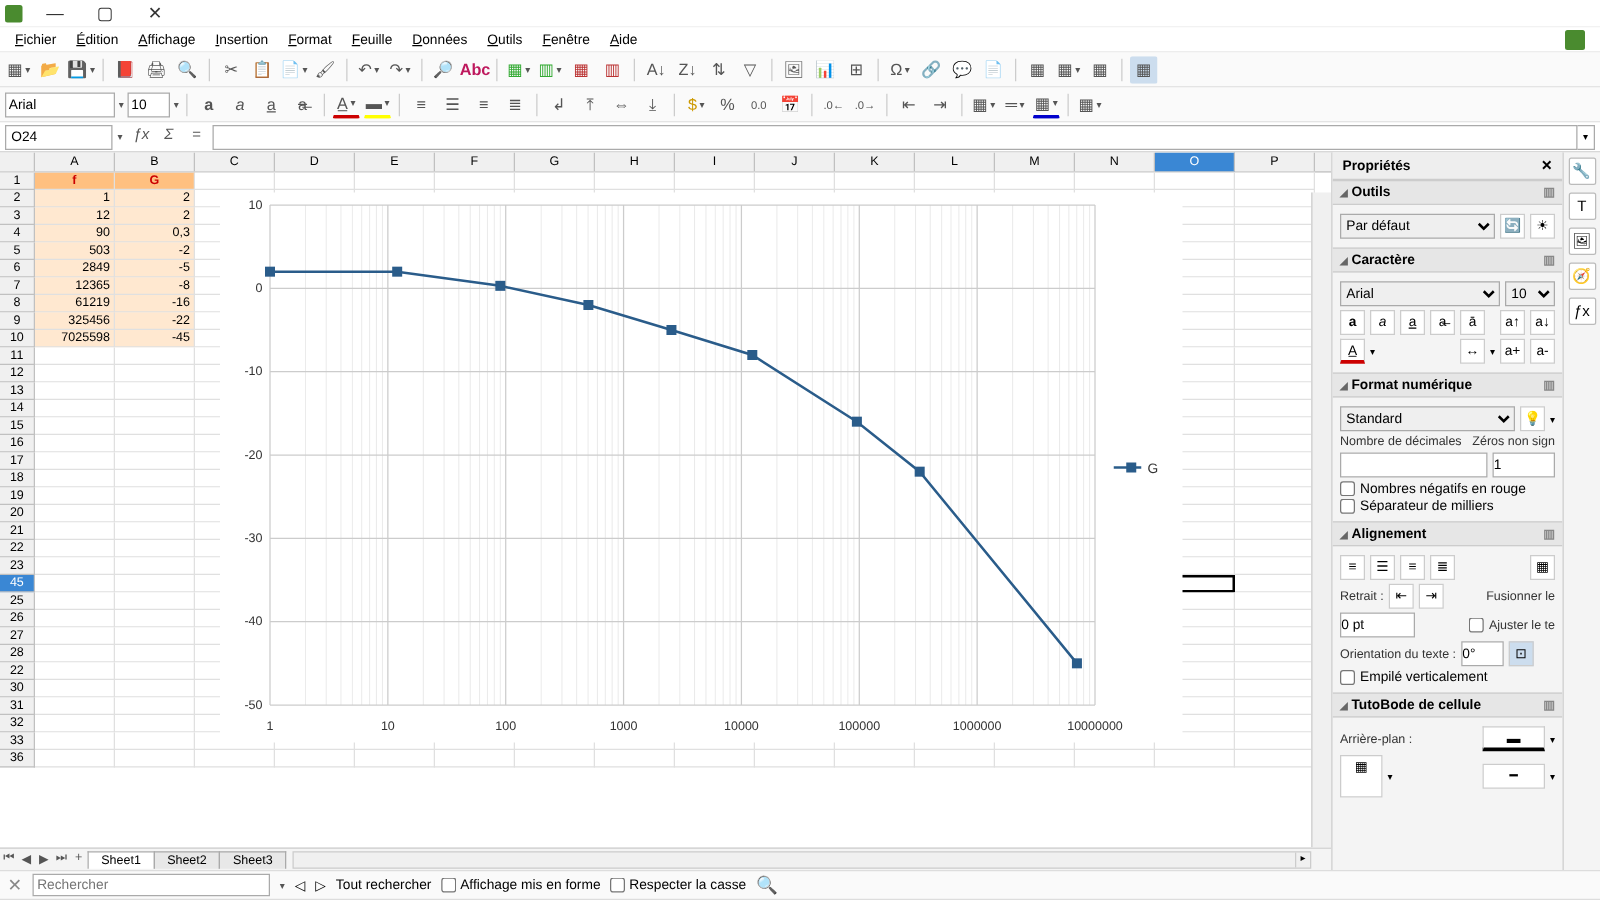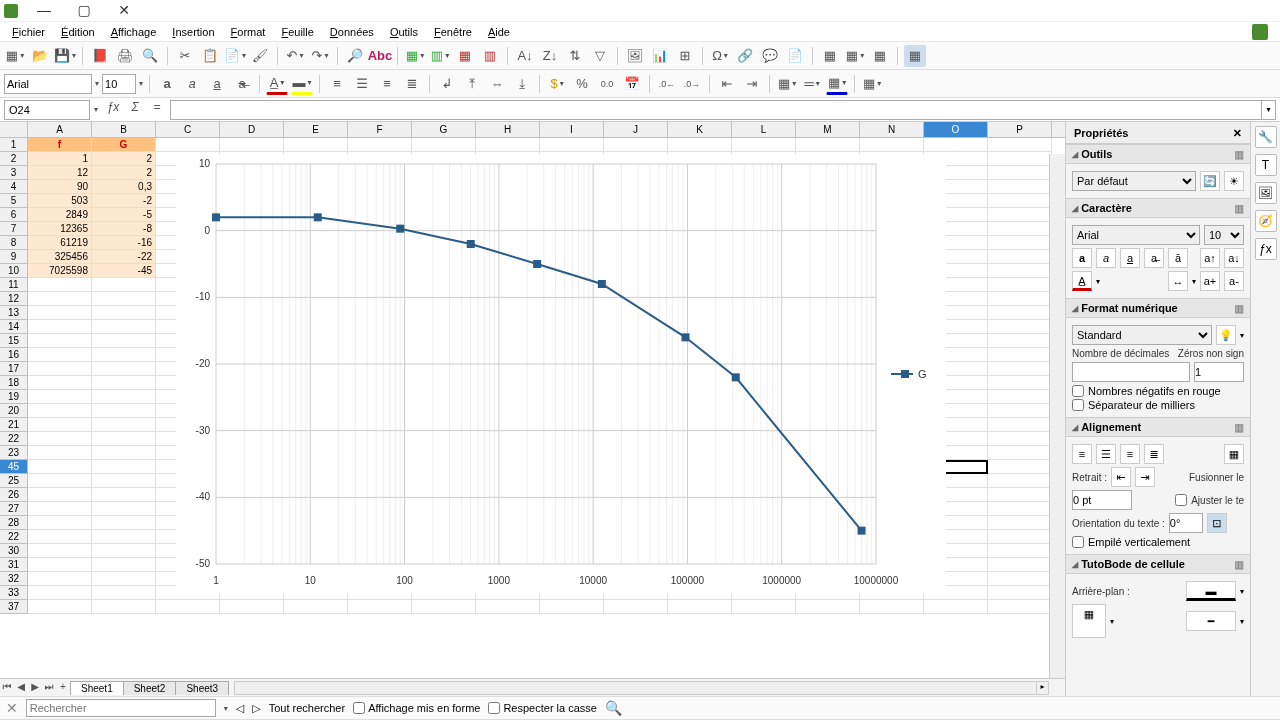--- a/index.html
+++ b/index.html
@@ -865,21 +865,21 @@
           <div class="cell" style="width: 64px;"></div>
           <div class="cell" style="width: 64px;"></div>
           <div class="cell" style="width: 64px;"></div>
           <div class="cell" style="width: 64px;"></div>
           <div class="cell" style="width: 64px;"></div>
           <div class="cell" style="width: 64px;"></div>
           <div class="cell" style="width: 64px;"></div>
           <div class="cell" style="width: 64px;"></div>
         </div>
         <div class="row">
-          <div class="row-h">37</div>
+          <div class="row-h">36</div>
           <div class="cell" style="width: 64px;"></div>
           <div class="cell" style="width: 64px;"></div>
           <div class="cell" style="width: 64px;"></div>
           <div class="cell" style="width: 64px;"></div>
           <div class="cell" style="width: 64px;"></div>
           <div class="cell" style="width: 64px;"></div>
           <div class="cell" style="width: 64px;"></div>
           <div class="cell" style="width: 64px;"></div>
           <div class="cell" style="width: 64px;"></div>
           <div class="cell" style="width: 64px;"></div>

